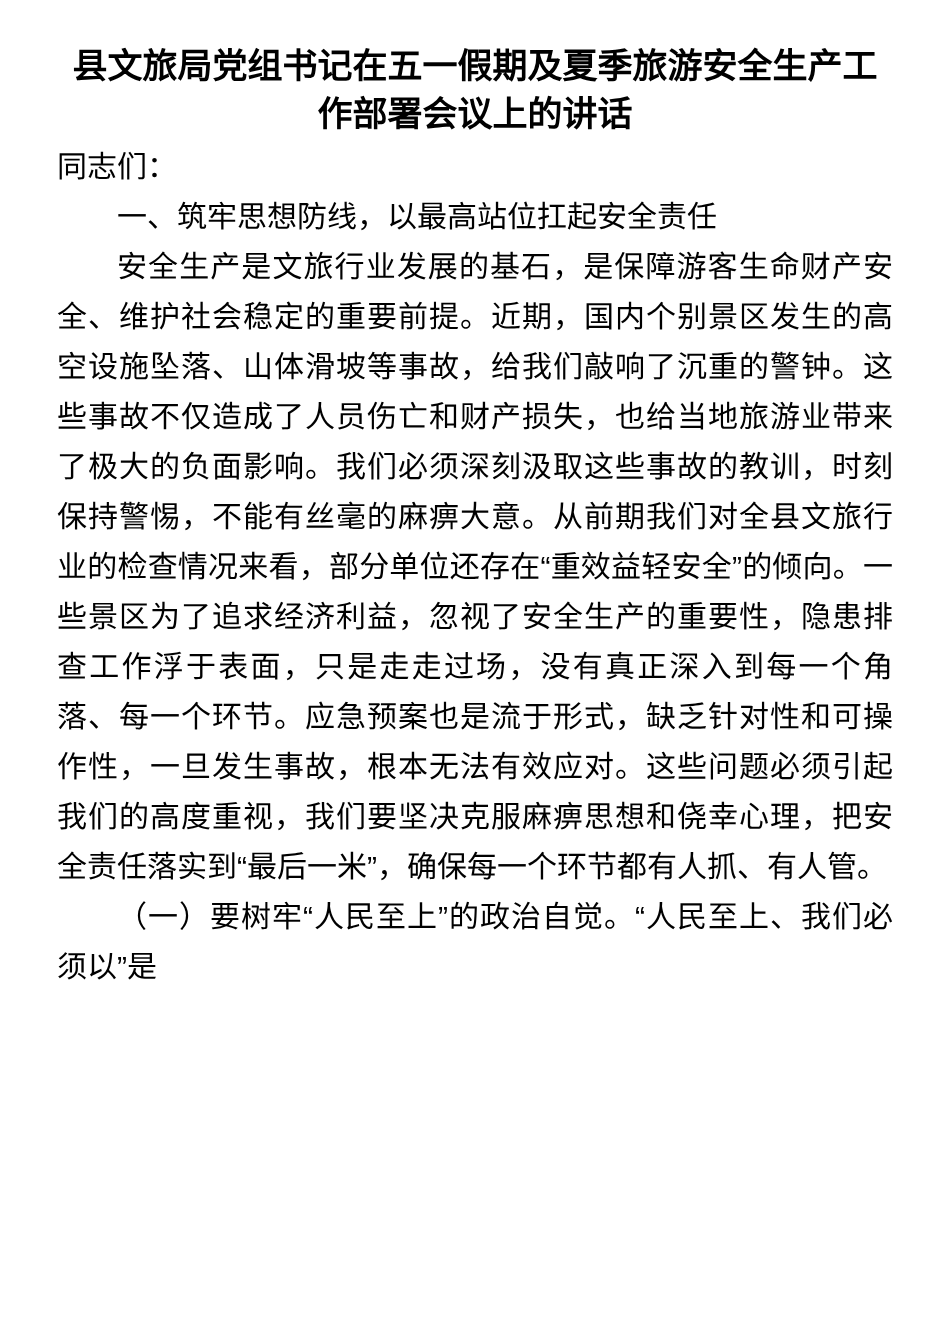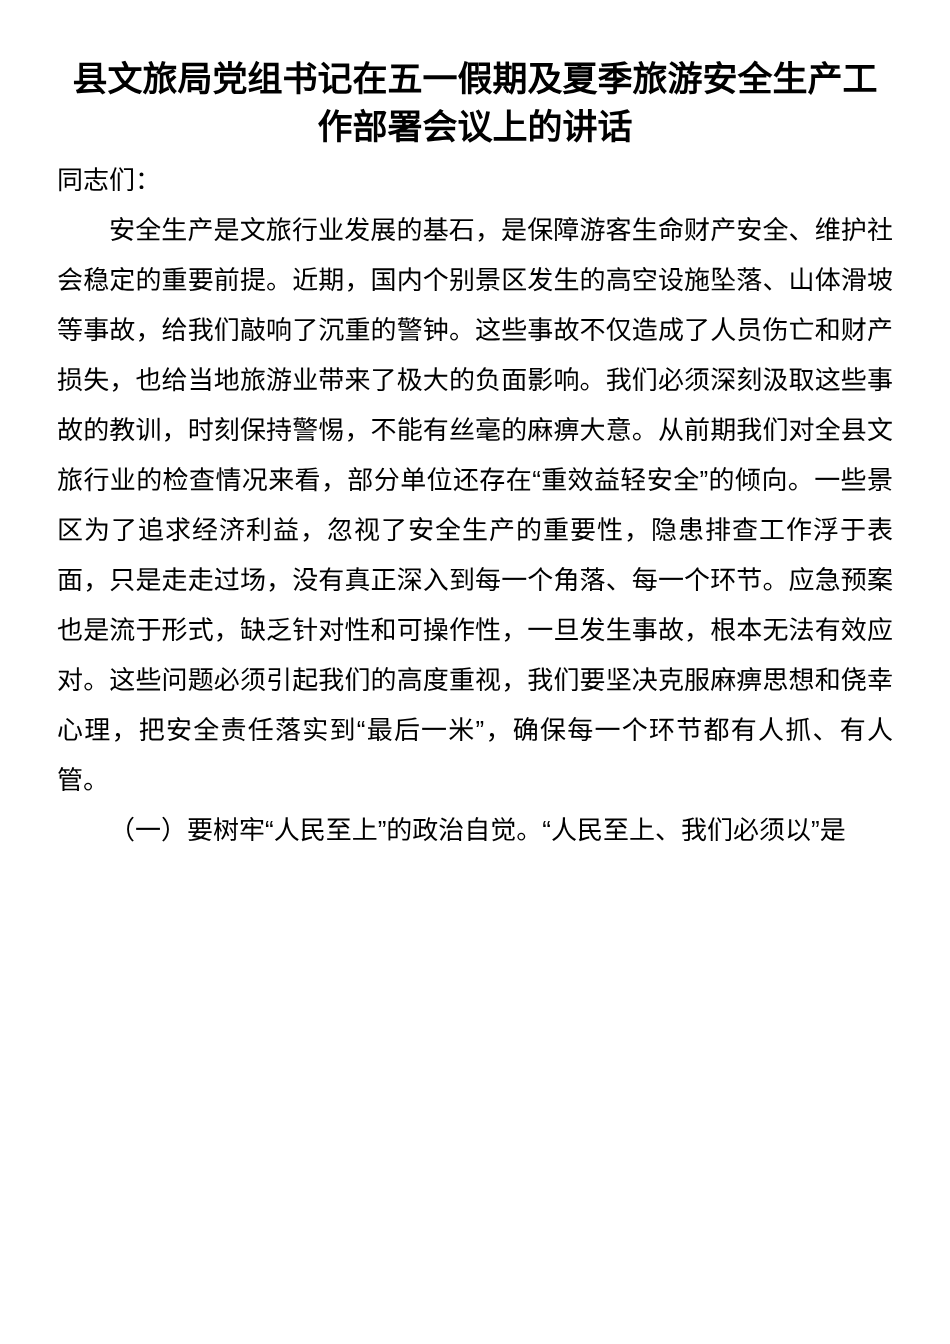--- a/index.html
+++ b/index.html
@@ -6,35 +6,35 @@
     margin: 0;
     padding: 0;
     background: #ffffff;
   }
   .page {
     width: 950px;
     height: 1344px;
     box-sizing: border-box;
     background: #ffffff;
     color: #000000;
-    padding: 55px 57px 0 57px;
+    padding: 42px 57px 0 57px;
     font-family: "Liberation Sans", sans-serif;
     overflow: hidden;
   }
   .doc-title {
     margin: 0;
     font-size: 35px;
     line-height: 48px;
     font-weight: 700;
     text-align: center;
     letter-spacing: 0;
   }
   .doc-body {
     margin-top: 4px;
-    font-size: 26px;
+    font-size: 30px;
     line-height: 50px;
     text-align: justify;
     text-justify: inter-character;
   }
   .doc-body p {
     margin: 0;
     text-indent: 2em;
     word-break: break-all;
   }
   .doc-body p.salutation {
@@ -47,18 +47,19 @@
 </head>
 <body>
 
 <div class="page">
   <h1 class="doc-title">县文旅局党组书记在五一假期及夏季旅游安全生产工作部署会议上的讲话</h1>
 
   <div class="doc-body">
     <p class="salutation">同志们：</p>
 
 
+    <p>一、筑牢思想防线，以最高站位扛起安全责任</p>
 
     <p>安全生产是文旅行业发展的基石，是保障游客生命财产安全、维护社会稳定的重要前提。近期，国内个别景区发生的高空设施坠落、山体滑坡等事故，给我们敲响了沉重的警钟。这些事故不仅造成了人员伤亡和财产损失，也给当地旅游业带来了极大的负面影响。我们必须深刻汲取这些事故的教训，时刻保持警惕，不能有丝毫的麻痹大意。从前期我们对全县文旅行业的检查情况来看，部分单位还存在“重效益轻安全”的倾向。一些景区为了追求经济利益，忽视了安全生产的重要性，隐患排查工作浮于表面，只是走走过场，没有真正深入到每一个角落、每一个环节。应急预案也是流于形式，缺乏针对性和可操作性，一旦发生事故，根本无法有效应对。这些问题必须引起我们的高度重视，我们要坚决克服麻痹思想和侥幸心理，把安全责任落实到“最后一米”，确保每一个环节都有人抓、有人管。</p>
 
     <p><span class="lead-bold">（一）要树牢“人民至上”的政治自觉。</span><span>“人民至上、我们必须以”是</span></p>
   </div>
 </div>
 
 </body></html>

